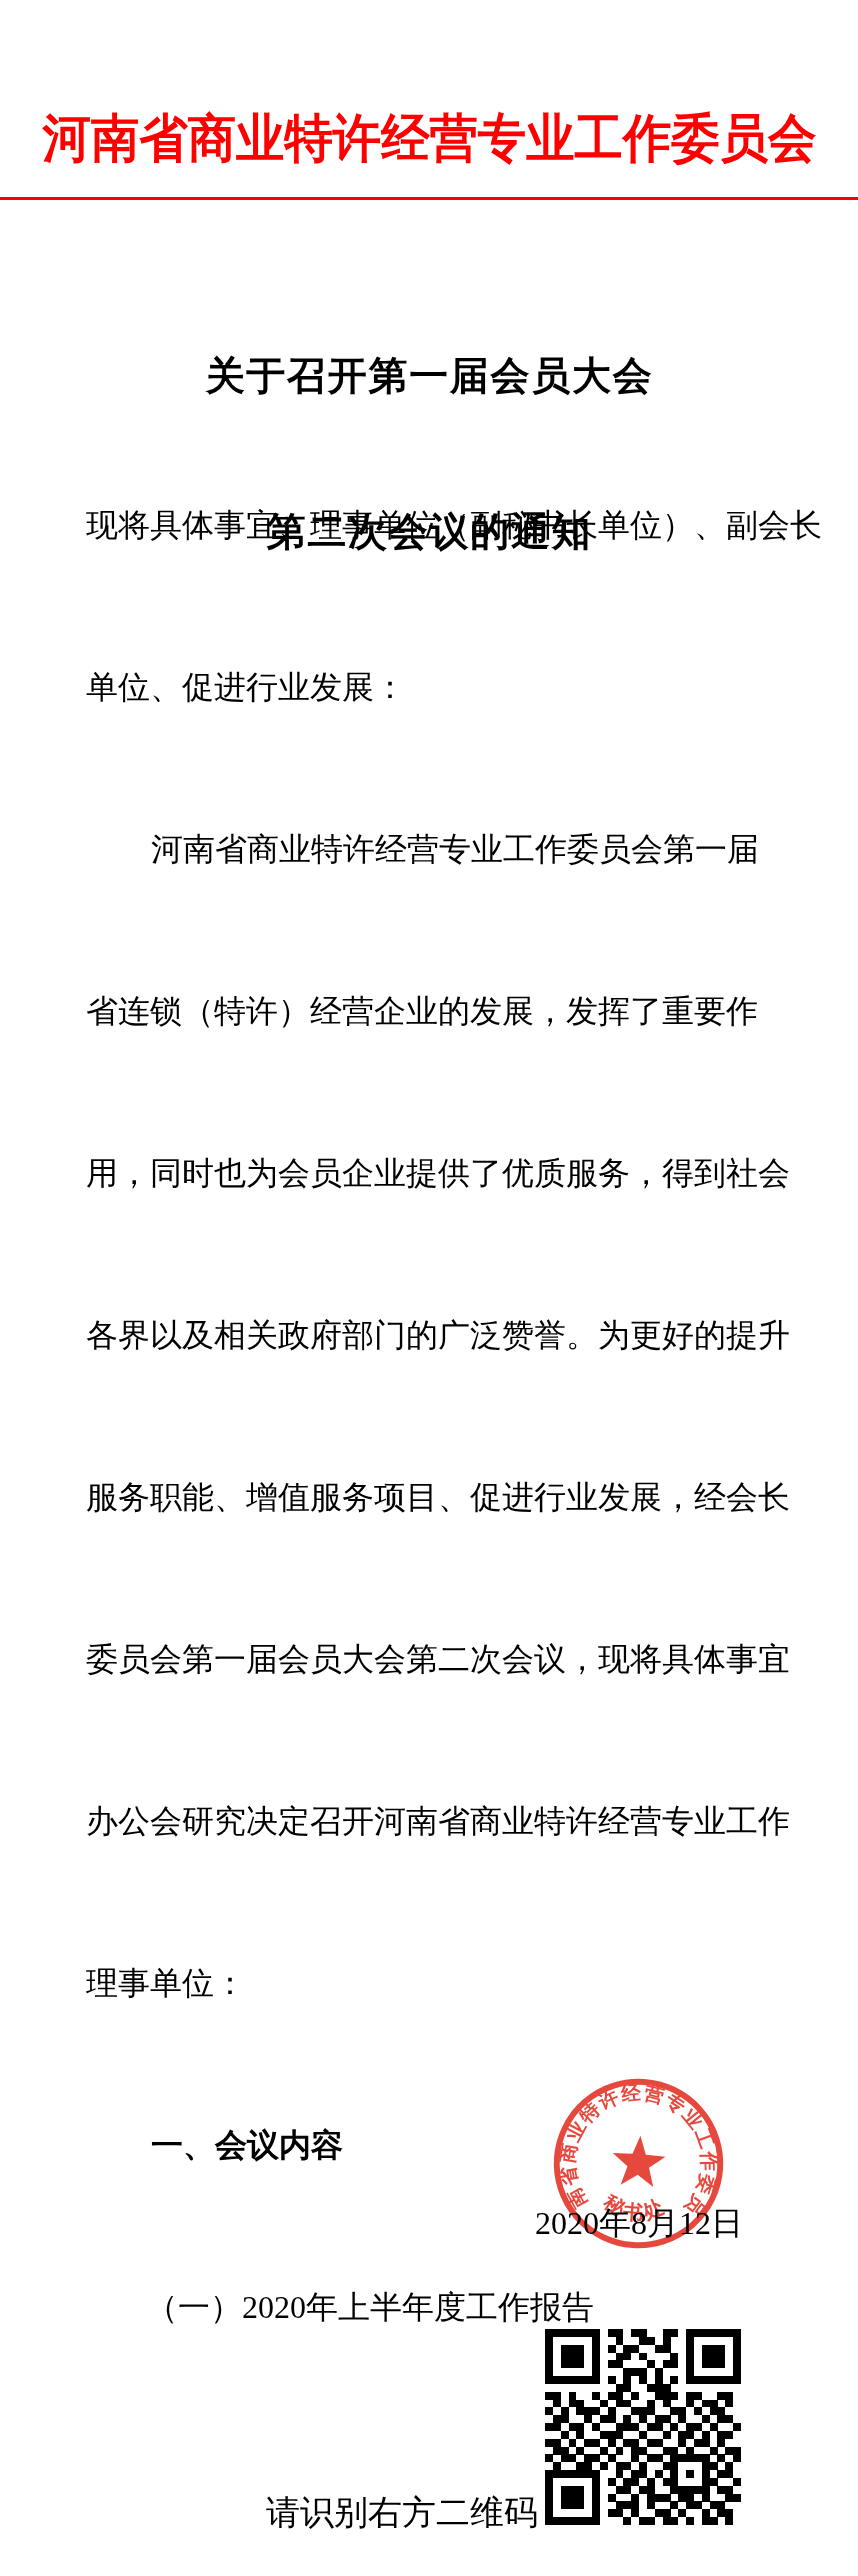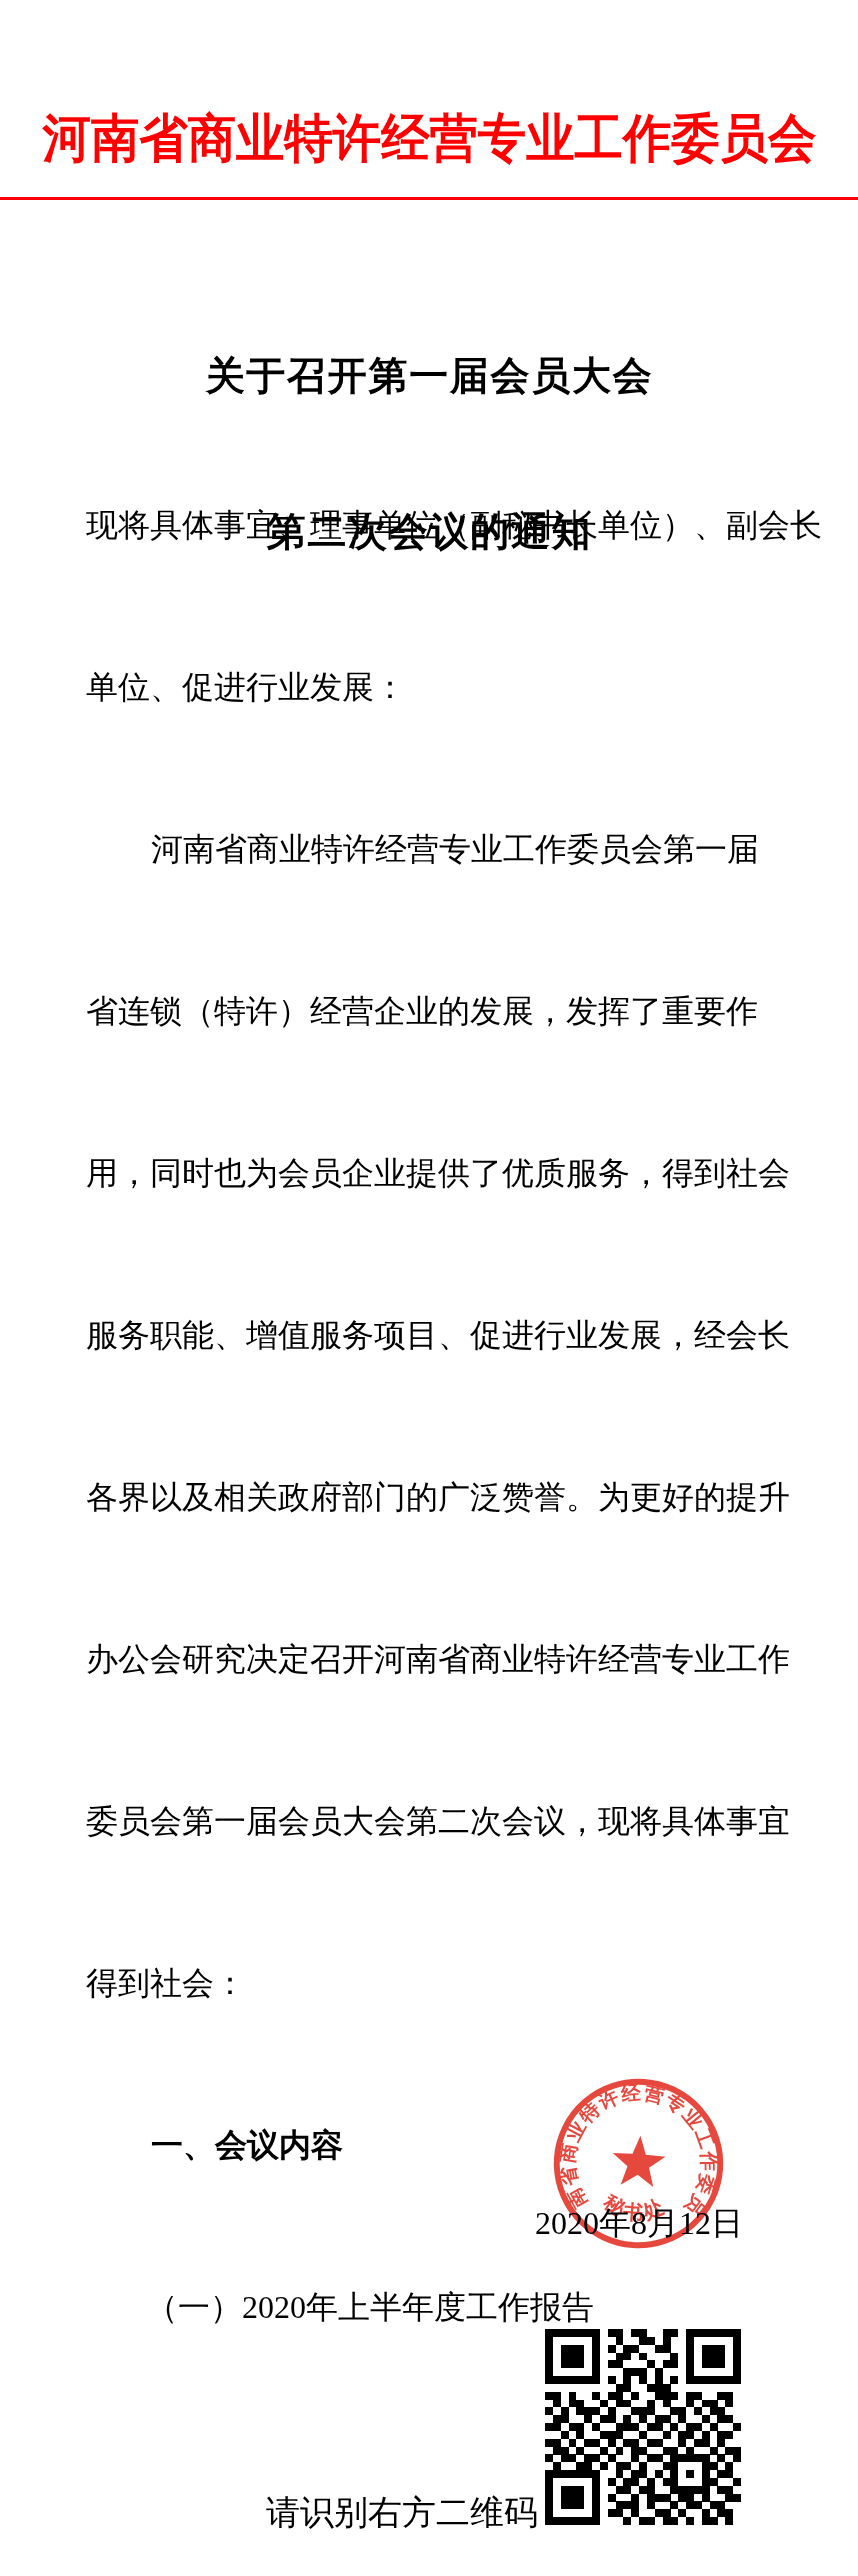--- a/index.html
+++ b/index.html
@@ -55,25 +55,25 @@
     <div>关于召开第一届会员大会</div>
     <div>第二次会议的通知</div>
   </div>
 
   <div class="body-block">
     <div class="ln">现将具体事宜、理事单位（副秘书长单位）、副会长</div>
     <div class="ln">单位、促进行业发展：</div>
     <div class="ln ind2">河南省商业特许经营专业工作委员会第一届</div>
     <div class="ln">省连锁（特许）经营企业的发展，发挥了重要作</div>
     <div class="ln">用，同时也为会员企业提供了优质服务，得到社会</div>
+    <div class="ln">各界以及相关政府部门的广泛赞誉。为更好的提升</div>
     <div class="ln">服务职能、增值服务项目、促进行业发展，经会长</div>
-    <div class="ln">各界以及相关政府部门的广泛赞誉。为更好的提升</div>
+    <div class="ln">委员会第一届会员大会第二次会议，现将具体事宜</div>
     <div class="ln">办公会研究决定召开河南省商业特许经营专业工作</div>
-    <div class="ln">委员会第一届会员大会第二次会议，现将具体事宜</div>
-    <div class="ln">得到社会：</div>
+    <div class="ln">理事单位：</div>
     <div class="ln ind2 h">一、会议内容</div>
     <div class="ln ind17">（一）2020年上半年度工作报告</div>
     
     
     
     
     
     
     
     

